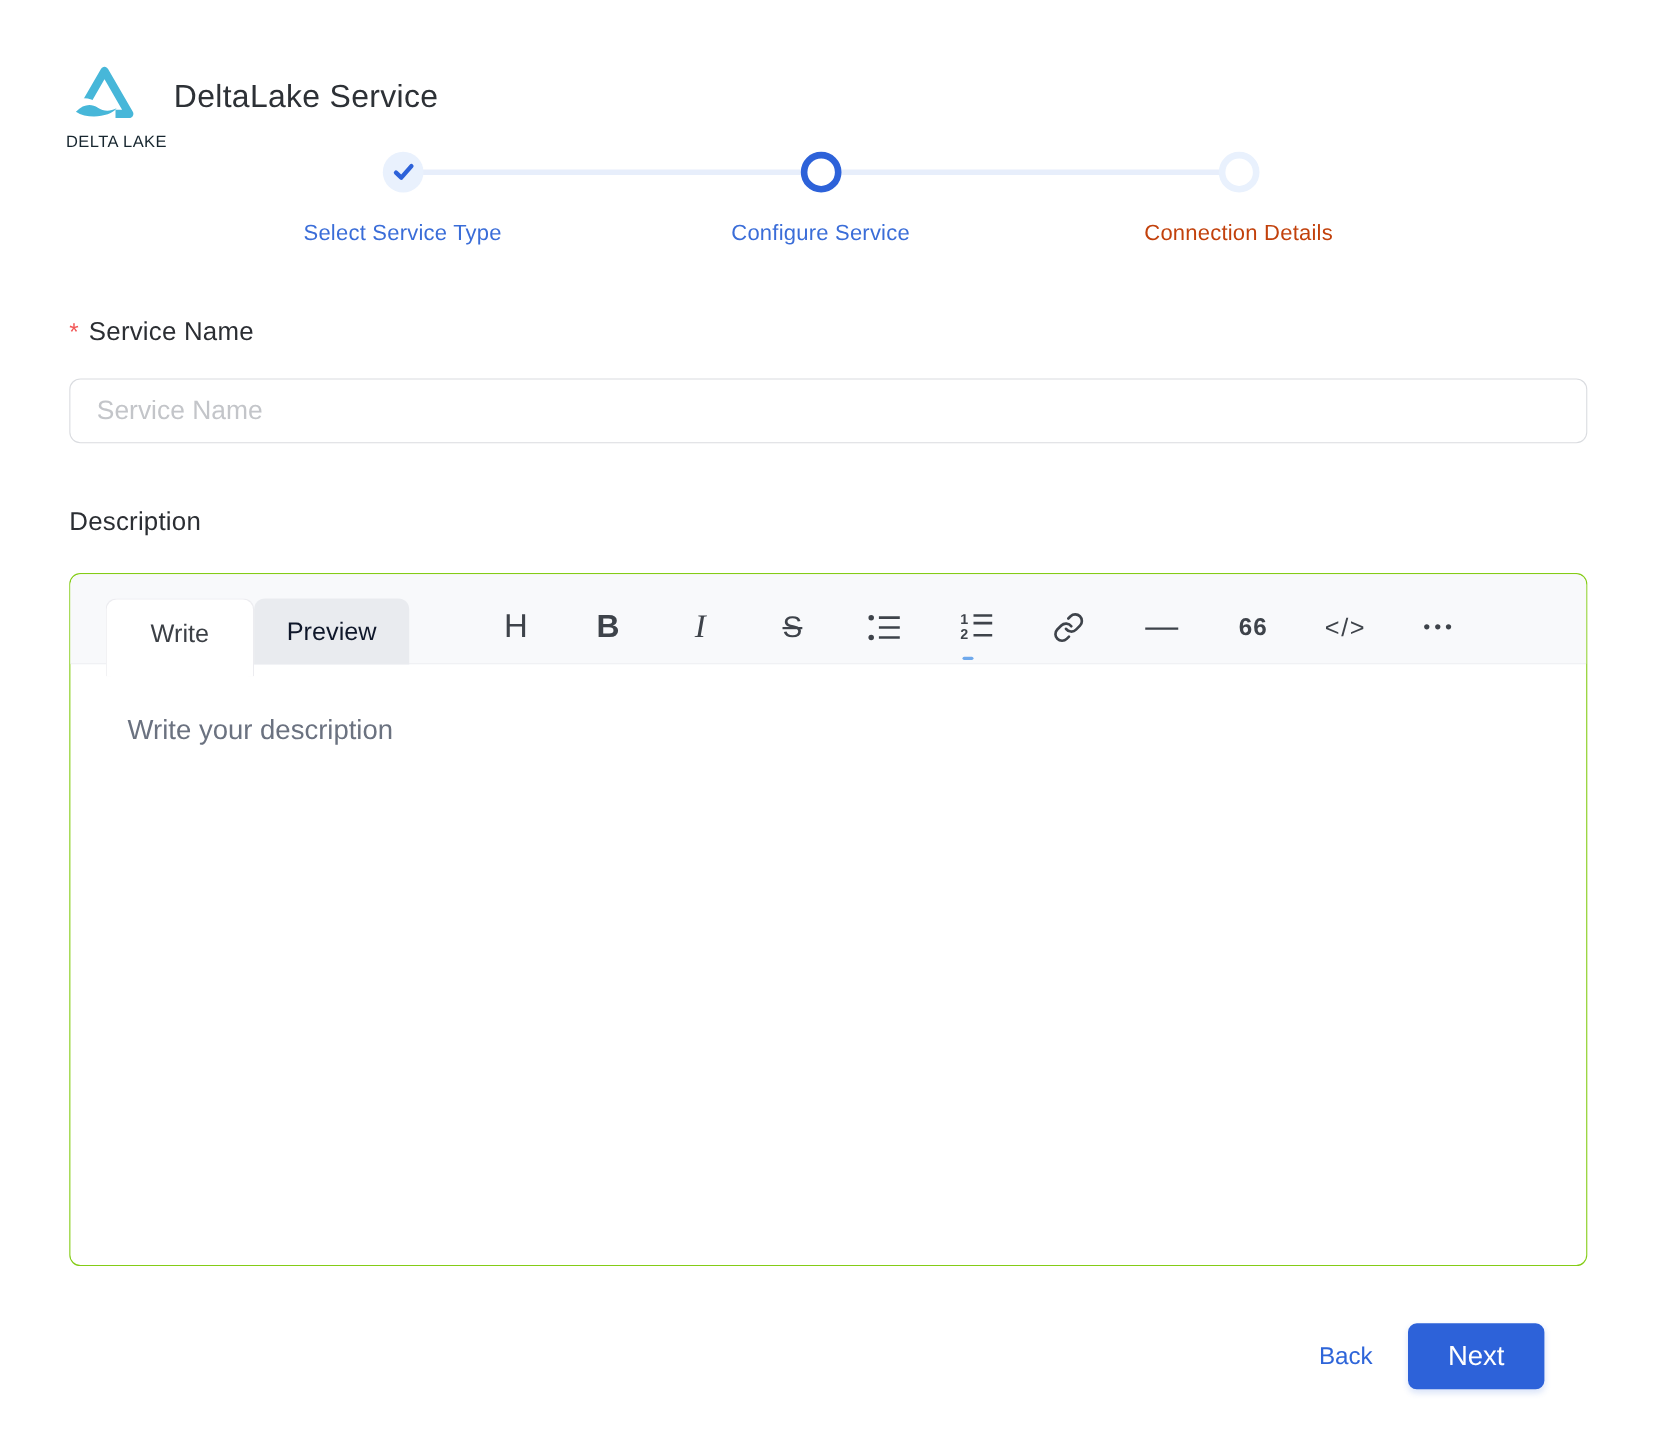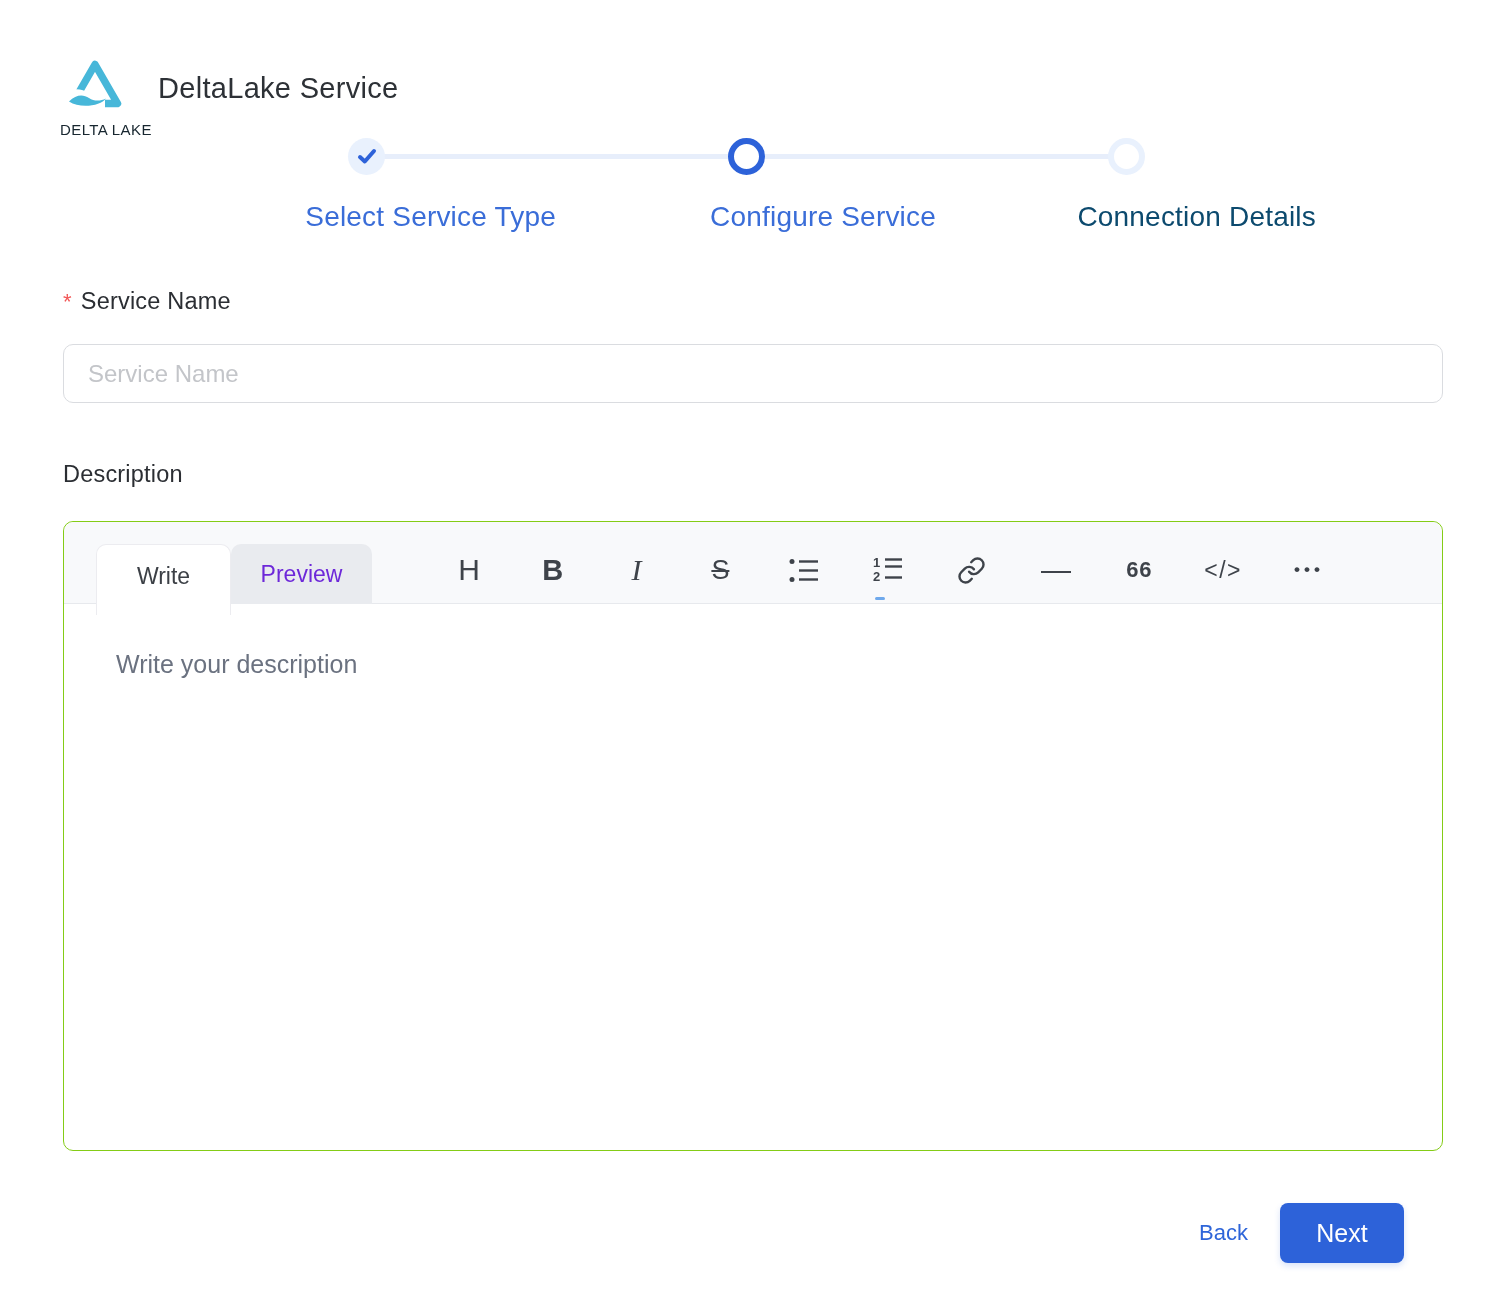--- a/index.html
+++ b/index.html
@@ -36,24 +36,24 @@
   .connector.c2 { left:570px; width:380px; }
   .step-circle {
     position:absolute; top:0; width:37px; height:37px; border-radius:50%;
     display:flex; align-items:center; justify-content:center; background:#fff;
   }
   .step-circle.completed { left:172px; background:var(--step-light, #e9f1fd); }
   .step-circle.active    { left:552px; border:6px solid var(--primary, #2d62d9); }
   .step-circle.pending   { left:932px; border:6px solid var(--step-light, #e9f1fd); }
   .step-labels { display:flex; margin-top:26px; }
   .step-label {
-    width:380px; text-align:right; font-size:28px; letter-spacing:0.2px;
+    width:380px; text-align:center; font-size:20px; letter-spacing:0.2px;
   }
   .step-label.done, .step-label.current { color:var(--step-text-blue, #3a6dd8); }
-  .step-label.upcoming { color:#0c4a6e; }
+  .step-label.upcoming { color:#c2410c; }
 
   
   .field-label {
     position:absolute; left:63px; font-size:23.5px; color:#2b2e33; letter-spacing:0.2px;
   }
   .label-service { top:288px; }
   .req { color:var(--required, #f25757); margin-right:9px; font-size:22px; }
   .input-service {
     position:absolute; left:63px; top:344px; width:1380px; height:59px;
     border:1px solid #dadce0; border-radius:10px; background:#fff;
@@ -76,21 +76,21 @@
     position:absolute; display:flex; align-items:center; justify-content:center;
     font-size:23px; border-radius:10px 10px 0 0; cursor:pointer;
   }
   .tab-write {
     left:32px; top:22px; width:135px; height:71px; background:#fff;
     border:1px solid #ececf0; border-bottom:none; color:#3c4046; z-index:3;
     padding-bottom:8px;
   }
   .tab-preview {
     left:167px; top:22px; width:141px; height:60px; background:#e9ebef;
-    color:#6d28d9; z-index:2;
+    color:#0f172a; z-index:2;
   }
   .toolbar {
     position:absolute; left:384px; top:0; width:880px; height:82px;
     display:flex; align-items:center; justify-content:space-between;
     padding-top:14px;
   }
   .tb-btn {
     position:relative; width:42px; height:42px; display:flex;
     align-items:center; justify-content:center;
     color:#3e434a; cursor:pointer; background:none; border:none;

